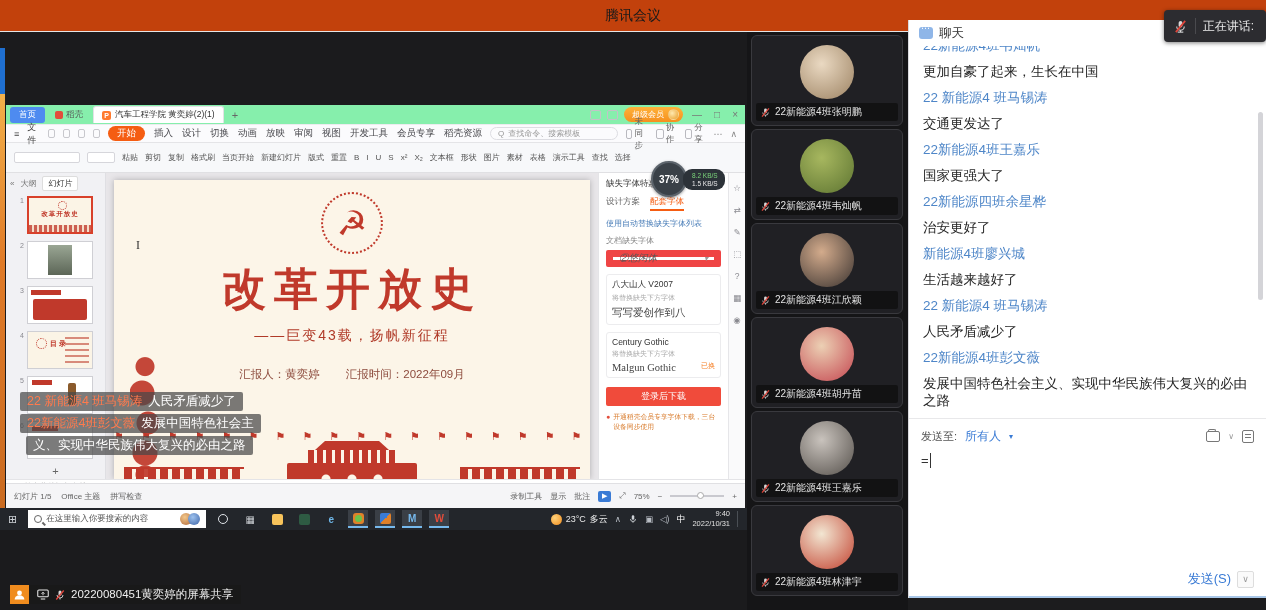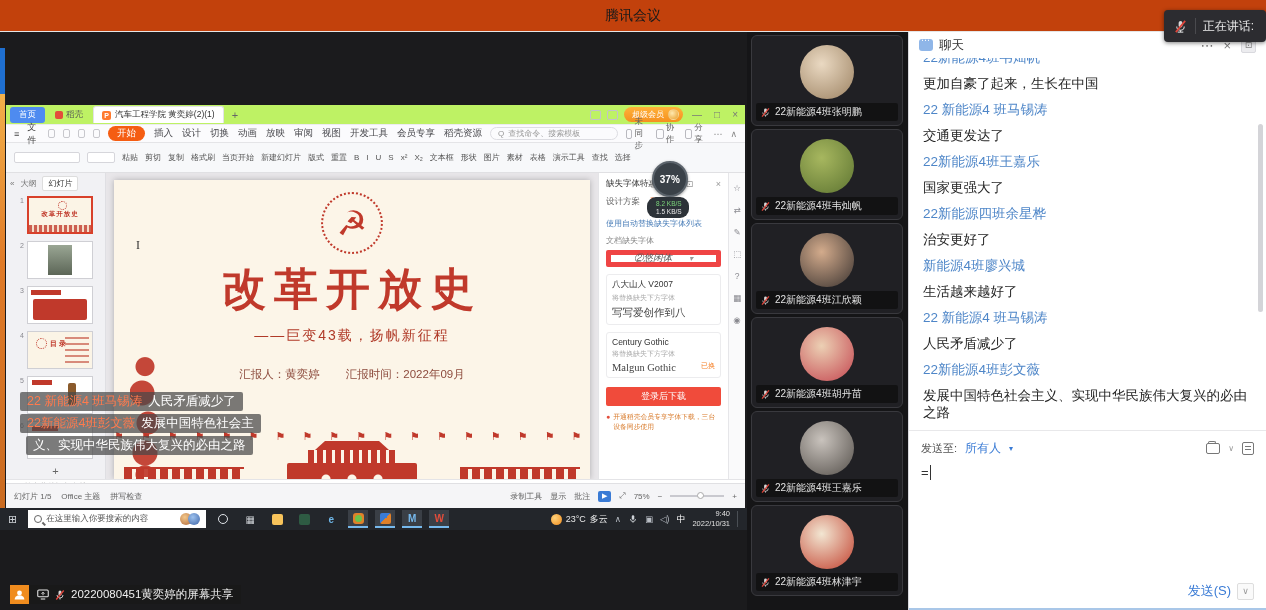--- a/index.html
+++ b/index.html
@@ -16,21 +16,21 @@
   .speak-tip .sep { width:1px; height:16px; background:#4a4a4e; }
   .speak-tip span.lbl { color:#ececec; font-size:12px; }
 
   
   .share { position:absolute; left:0; top:32px; width:747px; height:578px; background:#1b1b1d; overflow:hidden; }
   .sliver-blue { position:absolute; left:0; top:16px; width:5px; height:46px; background:#1f6fd0; }
   .sliver-orange { position:absolute; left:0; top:62px; width:5px; height:420px; background:linear-gradient(#f2b04a,#e07b28 40%,#c96a20); }
 
   
   .wps { position:absolute; left:6px; top:73px; width:739px; height:403px; background:#f3f4f6; font-size:9px; color:#444; }
-  .wps-titlebar { height:20px; background:#bef264; display:flex; align-items:center; padding:0 4px; gap:4px; border-bottom:1px solid #ececef; }
+  .wps-titlebar { height:20px; background:#86efac; display:flex; align-items:center; padding:0 4px; gap:4px; border-bottom:1px solid #ececef; }
   .tab-home { background:#4e8bf0; color:#fff; font-size:8.5px; padding:2px 9px; border-radius:3px; }
   .tab-docer { display:flex; align-items:center; gap:3px; font-size:8.5px; color:#555; padding:2px 6px; }
   .docer-dot { width:8px; height:8px; border-radius:2px; background:#e34d3b; }
   .tab-doc { display:flex; align-items:center; gap:4px; background:#fff; border:1px solid #e2e2e5; border-bottom:none; font-size:8.5px; color:#333; padding:2px 8px; border-radius:3px 3px 0 0; }
   .pbox { width:9px; height:9px; background:#ff7a2f; color:#fff; font-size:7px; font-weight:bold; display:flex; align-items:center; justify-content:center; border-radius:2px; }
   .tab-new { font-size:11px; color:#666; padding:0 4px; }
   .titlebar-right { margin-left:auto; display:flex; align-items:center; gap:6px; }
   .mini-ic { width:11px; height:10px; border:1px solid #c3c3c8; border-radius:2px; }
   .member-pill { display:flex; align-items:center; gap:4px; background:linear-gradient(#ffb23a,#f5901f); color:#fff; font-size:8px; padding:2px 4px 2px 8px; border-radius:9px; }
   .member-ava { width:11px; height:11px; border-radius:50%; background:radial-gradient(circle at 35% 35%,#ffe9b0,#e8a02c); border:1px solid #fff3; }
@@ -101,36 +101,36 @@
   .ornament { position:absolute; left:16px; bottom:2px; width:30px; height:120px; background:radial-gradient(circle at 50% 8%,#c0392b 0 9px,transparent 10px),radial-gradient(circle at 40% 30%,#c0392b 0 12px,transparent 13px),radial-gradient(circle at 60% 55%,#c0392b 0 11px,transparent 12px),radial-gradient(circle at 50% 80%,#c0392b 0 12px,transparent 13px),radial-gradient(circle at 50% 98%,#c0392b 0 9px,transparent 10px); opacity:.92; }
 
   
   .fontpane { width:130px; background:#fff; border-left:1px solid #e4e4e7; padding:5px 7px; position:relative; font-size:8px; }
   .fp-hdr { display:flex; align-items:center; font-size:8.5px; color:#333; gap:2px; }
   .fp-hdr .fp-close { margin-left:auto; color:#999; font-size:9px; }
   .fp-tabs { display:flex; gap:10px; margin-top:6px; font-size:8.5px; color:#666; }
   .fp-tabs .on { color:#f55d12; border-bottom:2px solid #f55d12; padding-bottom:1px; }
   .fp-link { margin-top:7px; color:#4a7eb8; line-height:1.4; }
   .fp-miss-label { margin-top:6px; color:#888; }
-  .fp-field { margin-top:4px; border:5px solid #ef4444; border-radius:2px; height:17px; display:flex; align-items:center; padding:0 23px; color:#555; font-family:"Liberation Serif",serif; font-style:italic; font-size:9.5px; justify-content:space-between; }
+  .fp-field { margin-top:4px; border:7px solid #ef4444; border-radius:2px; height:17px; display:flex; align-items:center; padding:0 6px; color:#555; font-family:"Liberation Serif",serif; font-style:italic; font-size:9.5px; justify-content:space-between; }
   .fp-card { margin-top:7px; border:1px solid #ececee; border-radius:3px; padding:4px 5px; position:relative; }
   .fp-card .nm { font-size:8.5px; color:#333; }
   .fp-card .sub { font-size:7px; color:#aaa; margin-top:2px; }
   .fp-card .sample { font-size:10.5px; color:#444; margin-top:3px; font-family:"Liberation Serif","DejaVu Serif",serif; }
   .fp-card .tag { position:absolute; right:5px; bottom:6px; color:#f5822a; font-size:7px; }
   .fp-btn { margin-top:9px; background:#f04b3b; color:#fff; text-align:center; font-size:9px; height:19px; line-height:19px; border-radius:2px; }
   .fp-note { margin-top:6px; font-size:6.8px; color:#d87a2a; line-height:1.5; display:flex; gap:3px; }
   .fp-note::before { content:"●"; color:#e34d3b; font-size:7px; }
 
   
   .sidestrip { width:17px; background:#fafafb; border-left:1px solid #e6e6e9; display:flex; flex-direction:column; align-items:center; padding-top:8px; gap:9px; }
   .sidestrip span { font-size:8.5px; color:#8a8a90; width:13px; height:13px; display:flex; align-items:center; justify-content:center; border-radius:2px; }
 
   
-  .perf { position:absolute; left:645px; top:56px; display:flex; align-items:center; z-index:6;flex-direction:column; }
+  .perf { position:absolute; left:645px; top:56px; display:flex; align-items:center; z-index:6; }
   .perf-circle { width:36px; height:36px; border-radius:50%; background:#3a4148; border:2px solid #5b636b; color:#fff; font-size:10px; font-weight:bold; display:flex; align-items:center; justify-content:center; box-shadow:0 1px 3px rgba(0,0,0,.4); }
   .perf-pill { margin-left:-4px; background:#2c3238; border-radius:9px; padding:3px 7px 3px 9px; display:flex; flex-direction:column; gap:1px; }
   .perf-pill .r1 { color:#7ad37a; font-size:6.5px; white-space:nowrap; }
   .perf-pill .r2 { color:#e8e8e8; font-size:6.5px; white-space:nowrap; }
 
   
   .notesbar { position:absolute; left:0; right:0; bottom:16px; height:13px; background:#fff; border-top:1px solid #e4e4e7; display:flex; align-items:center; gap:5px; padding:0 8px; font-size:8px; color:#999; }
   .notesbar .more { margin-left:auto; color:#999; }
   .statusbar { position:absolute; left:0; right:0; bottom:0; height:16px; background:#f5f5f7; border-top:1px solid #e0e0e3; display:flex; align-items:center; gap:10px; padding:12px 8px; font-size:8px; color:#666; }
   .statusbar .sright { margin-left:auto; display:flex; align-items:center; gap:8px; }
@@ -174,21 +174,21 @@
   .sl-pill span.txt { color:#f0f0f0; font-size:11.5px; white-space:nowrap; }
 
   
   .people { position:absolute; left:747px; top:32px; width:161px; height:578px; background:#151517; padding:3px 4px; }
   .ptile { position:relative; width:152px; height:91px; background:#202024; border:1px solid #39393e; border-radius:6px; margin-bottom:3px; overflow:hidden; }
   .ptile .ava { position:absolute; left:50%; top:9px; transform:translateX(-50%); width:54px; height:54px; border-radius:50%; }
   .ptile .plabel { position:absolute; left:4px; bottom:4px; right:4px; background:rgba(10,10,10,.62); border-radius:2px; display:flex; align-items:center; gap:4px; padding:2px 4px; }
   .ptile .plabel span { color:#e3e3e3; font-size:10px; white-space:nowrap; overflow:hidden; }
 
   
-  .chat { position:absolute; left:908px; top:32px; width:358px; height:578px; background:#fff; border-left:1px solid #d9d9de; }
+  .chat { position:absolute; left:908px; top:20px; width:358px; height:578px; background:#fff; border-left:1px solid #d9d9de; }
   .chat::after { content:""; position:absolute; left:0; right:0; bottom:0; height:2px; background:#a9c7e8; }
   .chat-hdr { height:26px; display:flex; align-items:center; gap:6px; padding:0 10px; }
   .bubble-ic { width:14px; height:12px; background:#8fb6e8; border-radius:3px; position:relative; }
   .bubble-ic::after { content:"⋯"; position:absolute; left:2px; top:-4px; color:#fff; font-size:9px; letter-spacing:1px; }
   .chat-hdr .ttl { font-size:12.5px; color:#333; }
   .chat-hdr .right { margin-left:auto; display:flex; align-items:center; gap:10px; color:#777; }
   .chat-hdr .right .ic { font-size:13px; }
   .chat-hdr .pop { width:15px; height:15px; background:#ececef; border:1px solid #d9d9de; border-radius:2px; font-size:9px; color:#888; display:flex; align-items:center; justify-content:center; }
   .msgs { position:absolute; left:14px; right:12px; top:26px; bottom:180px; overflow:hidden; }
   .msgs .row { font-size:13.5px; line-height:17px; margin-bottom:9px; color:#262626; word-break:break-all; }

